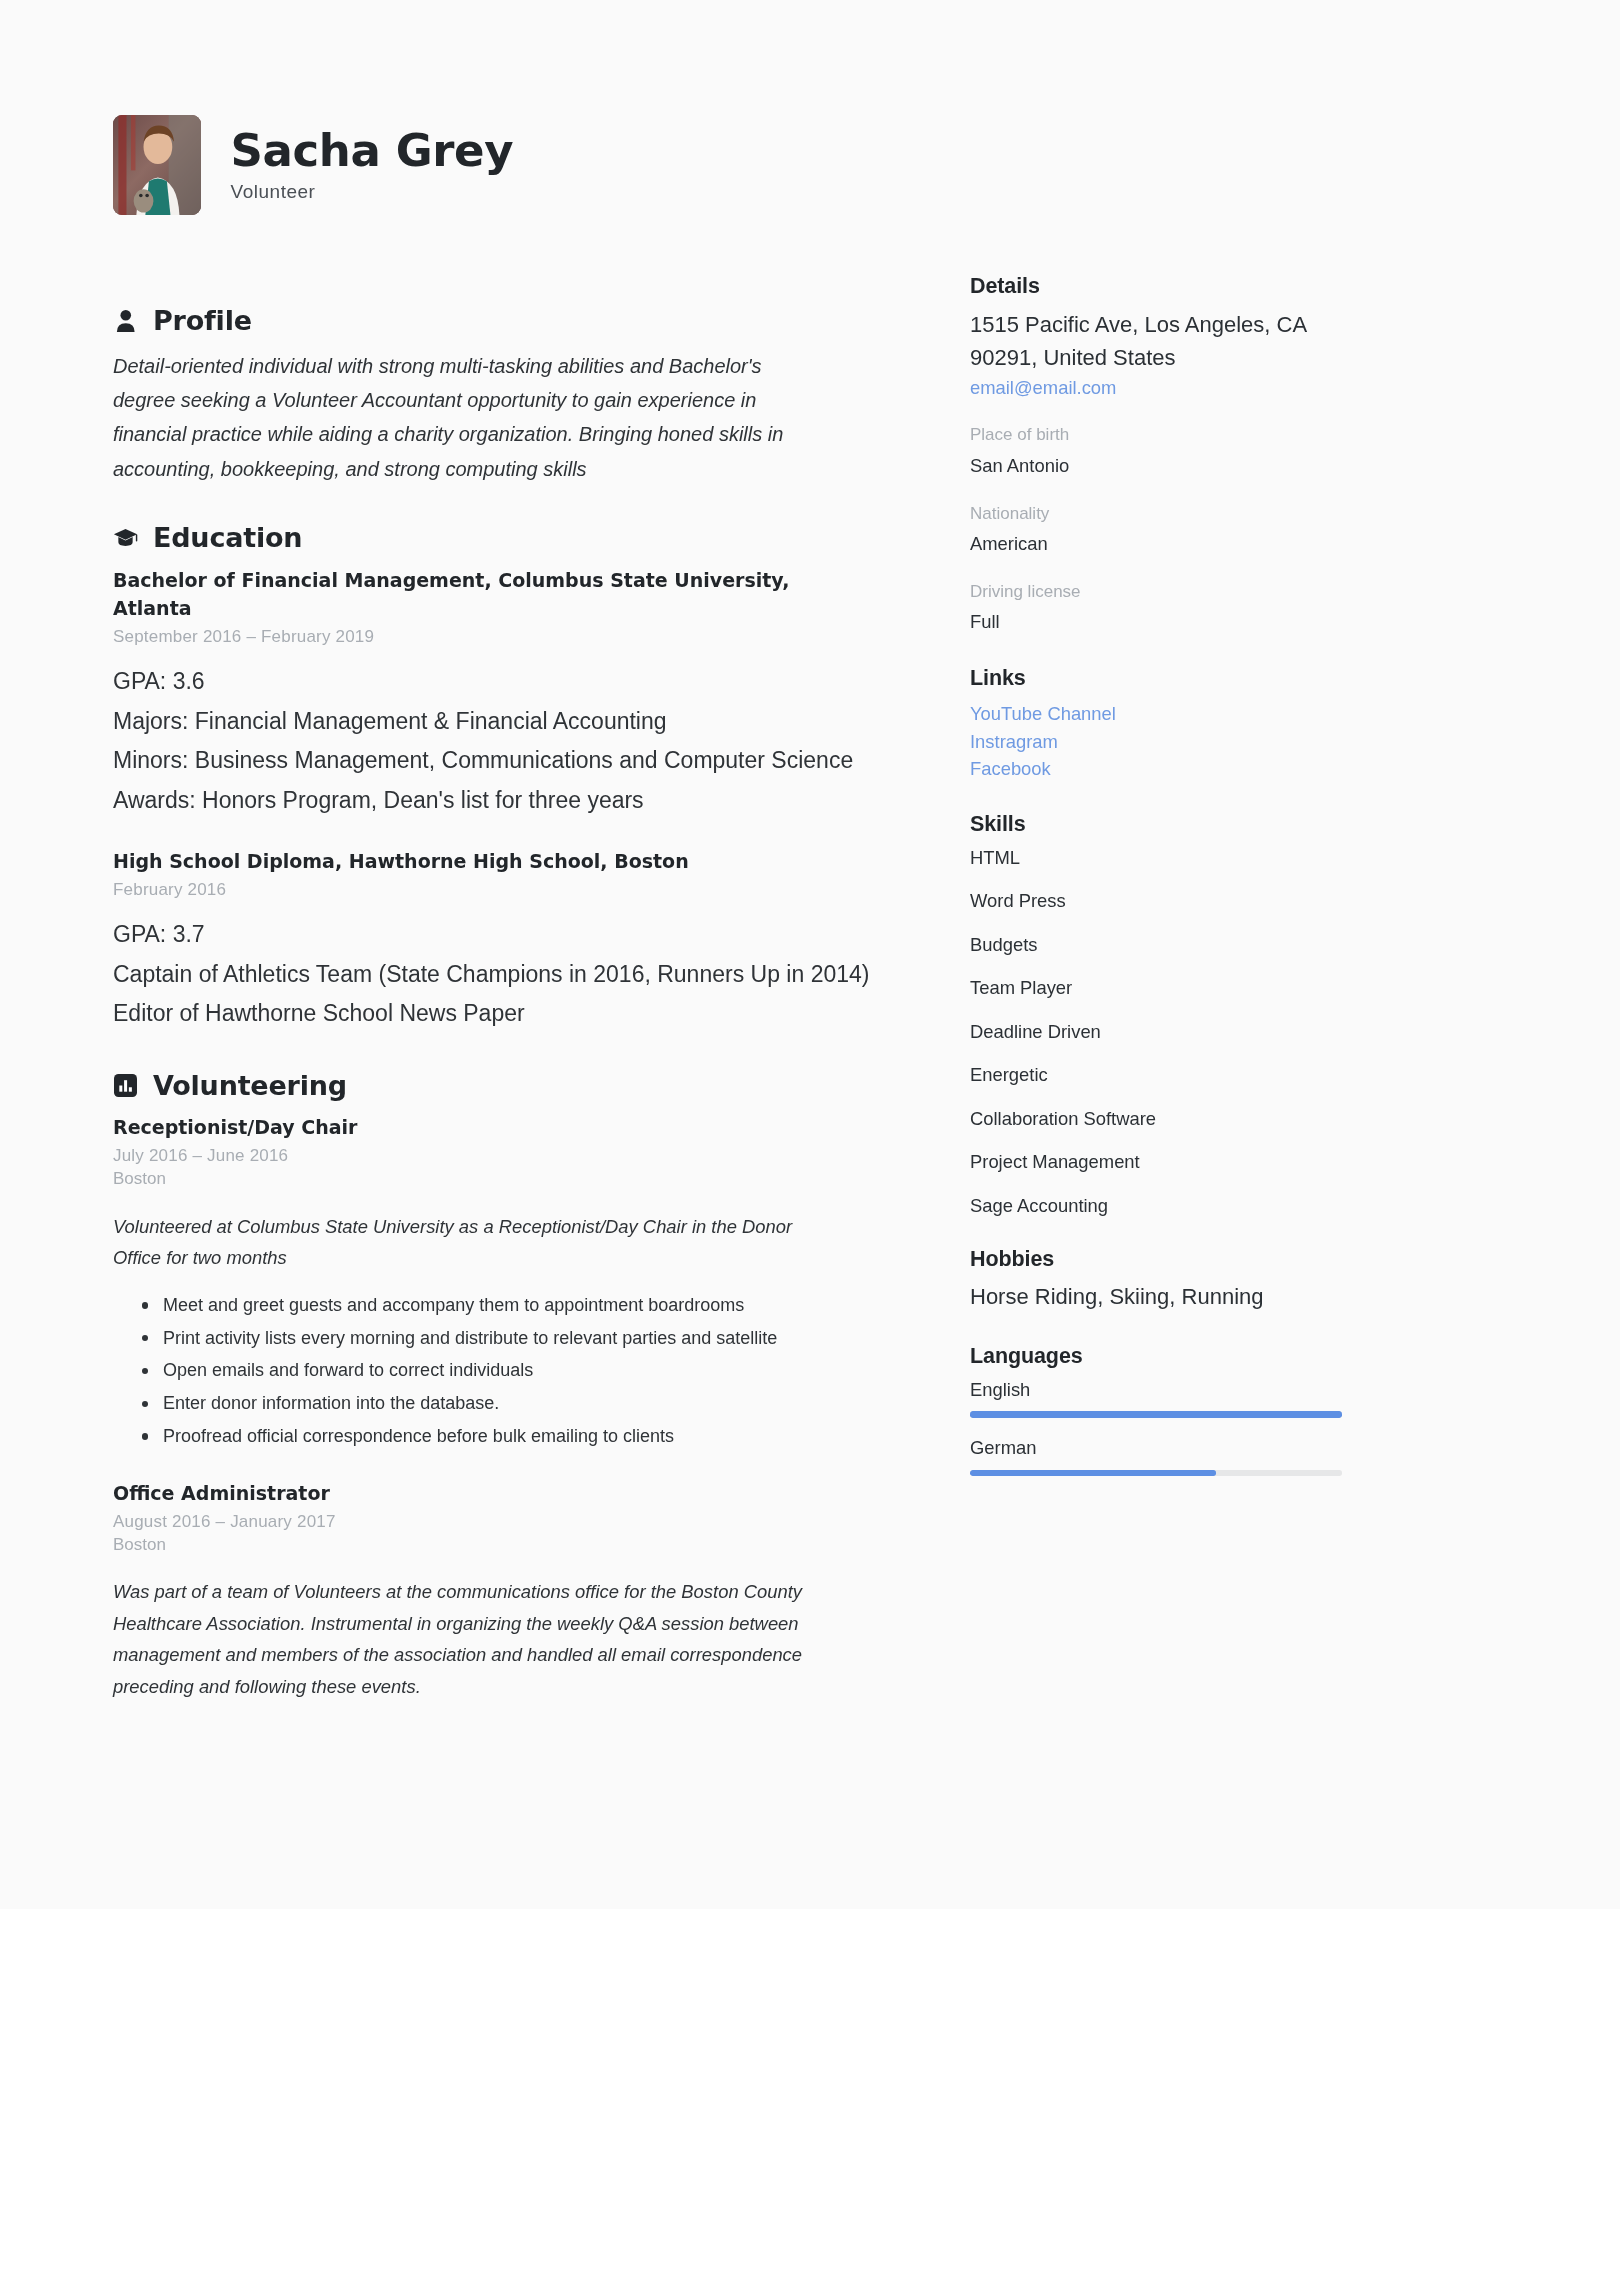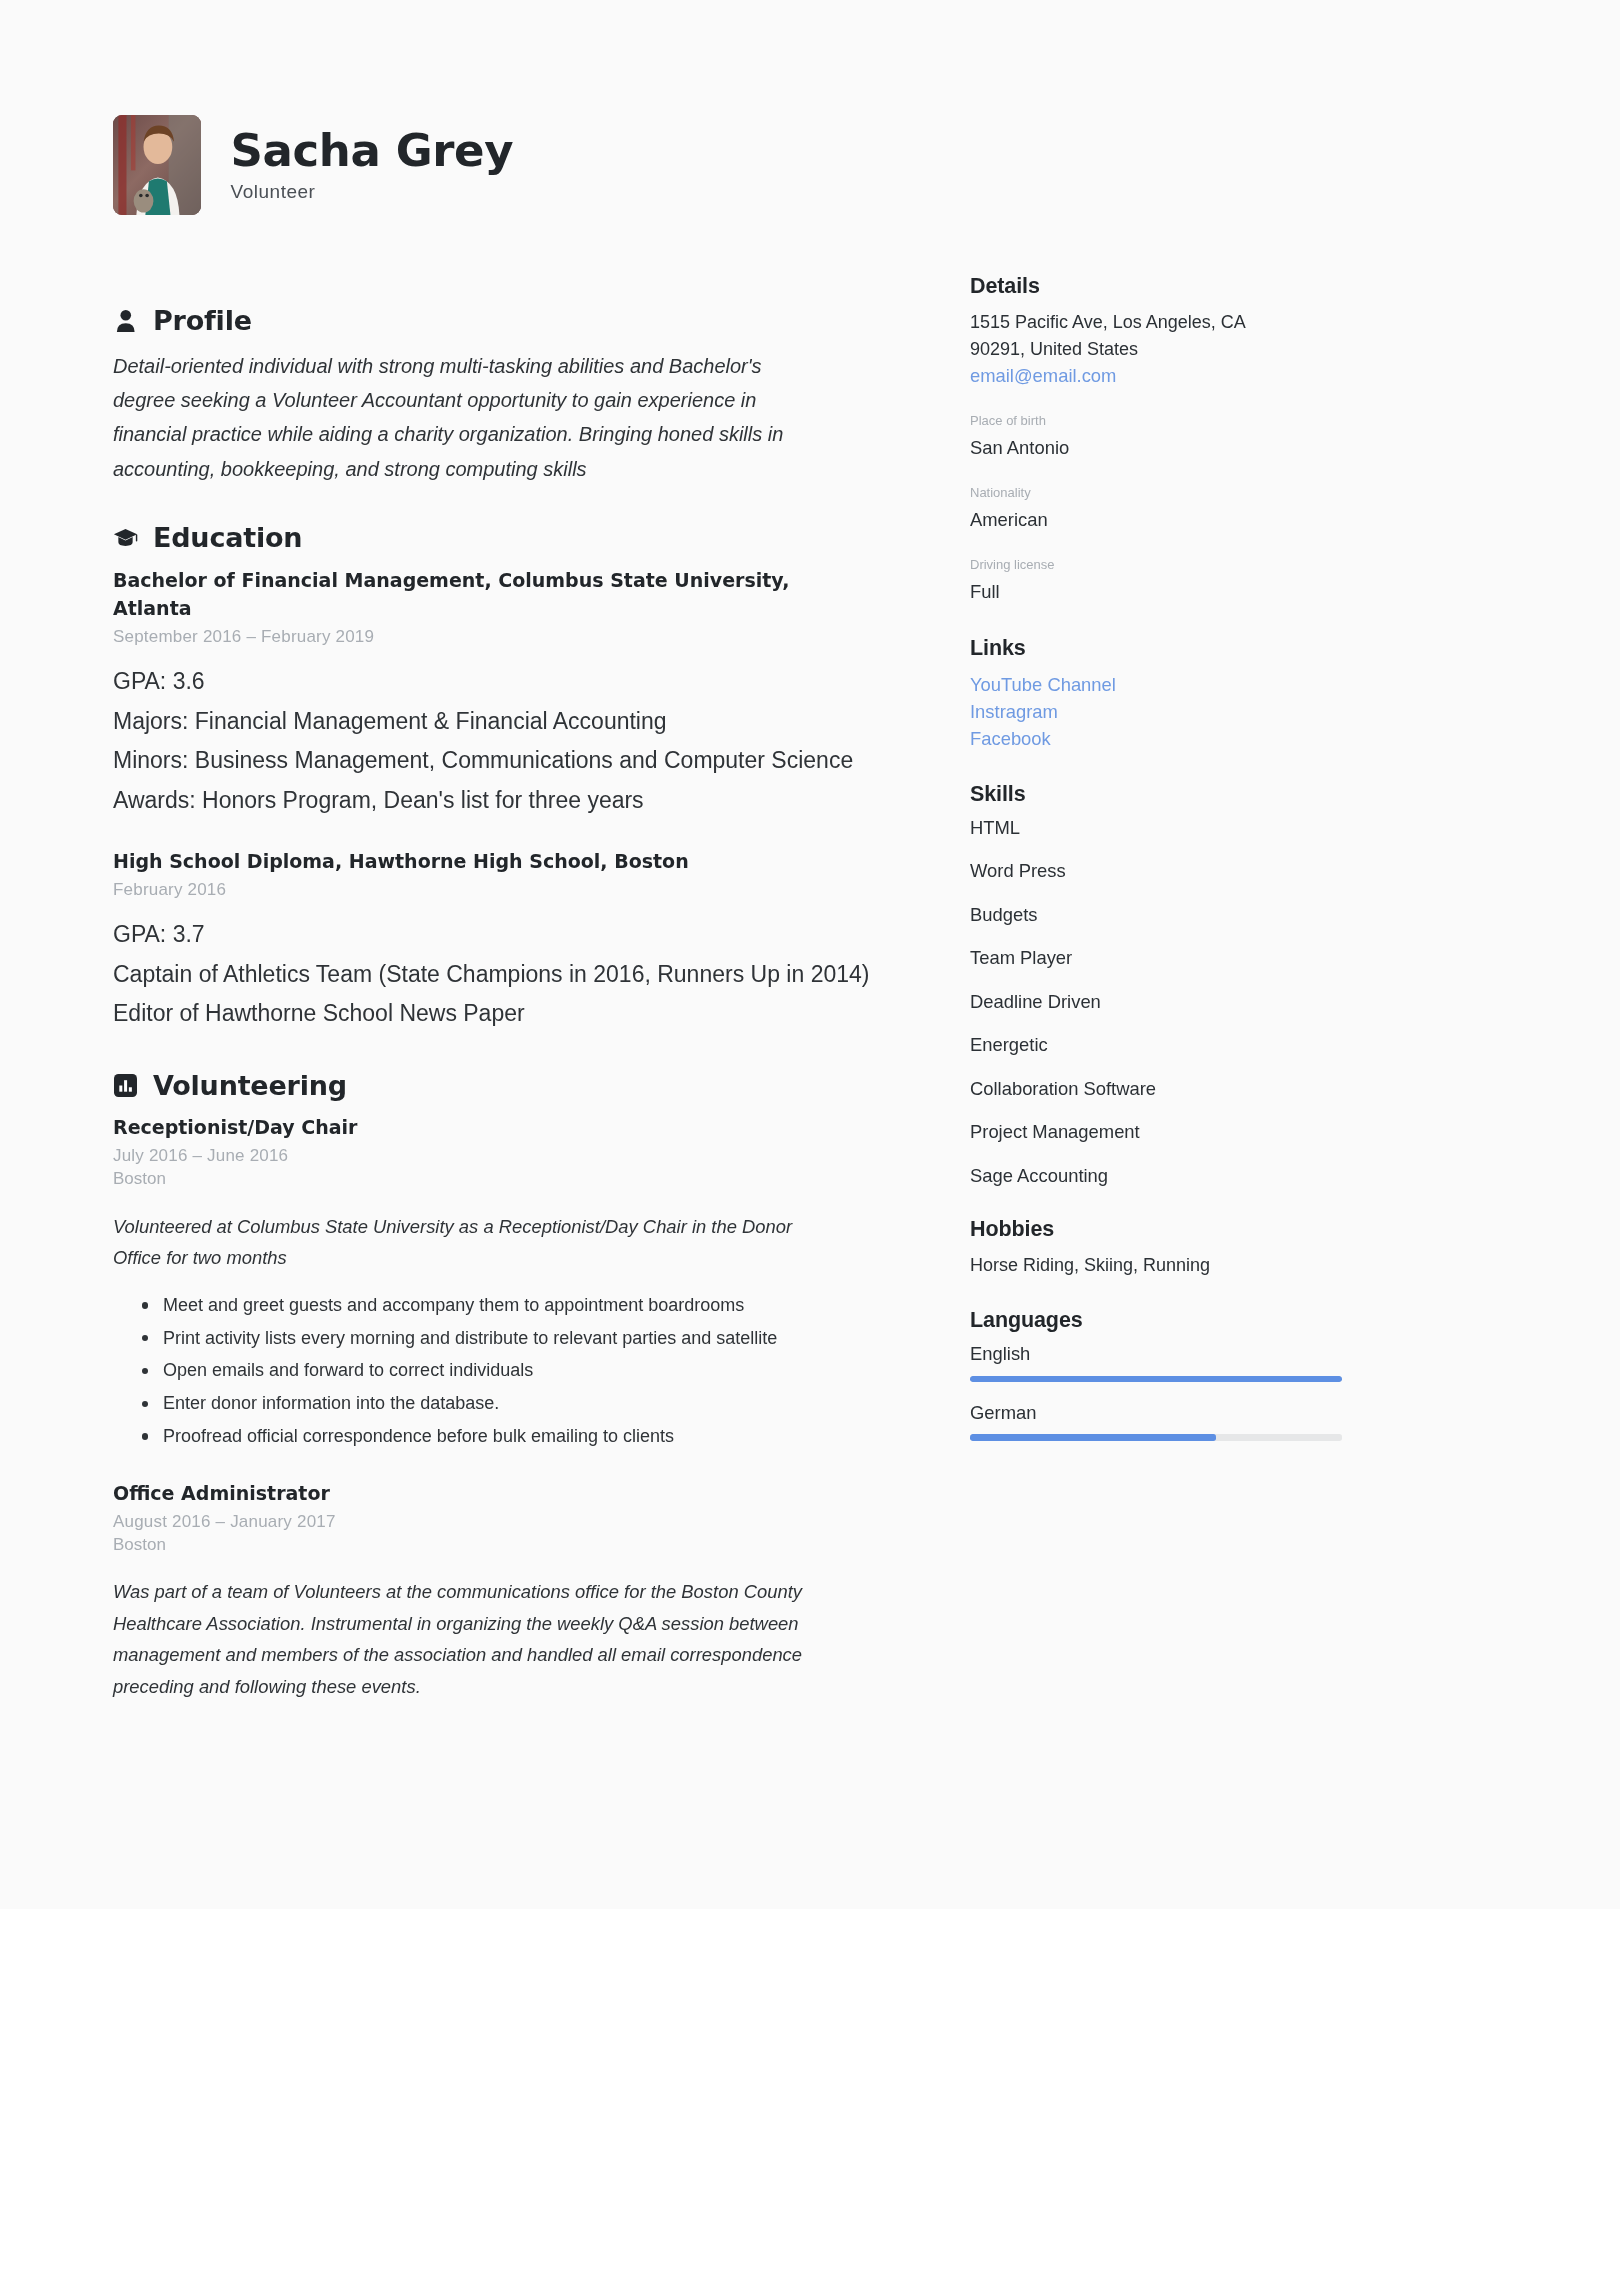--- a/index.html
+++ b/index.html
@@ -188,37 +188,37 @@
   .side-title {
     font-family: "Liberation Sans", sans-serif;
     font-size: 21.5px;
     font-weight: bold;
     color: #22262a;
     margin-bottom: 9.9px;
     letter-spacing: -0.1px;
   }
 
   .side-text {
-    font-size: 18px;
+    font-size: 22px;
     color: #2b3035;
     line-height: 1.47;
   }
 
   .side-link {
     font-size: 18.4px;
     color: #6f9ae2;
     line-height: 1.47;
     text-decoration: none;
     display: block;
   }
 
   .field { margin-top: 21.5px; }
 
   .field-label {
-    font-size: 13px;
+    font-size: 17px;
     color: #a8adb3;
     line-height: 1.5;
   }
 
   .field-value {
     font-size: 18.4px;
     color: #2b3035;
     line-height: 1.5;
     margin-top: 3.6px;
   }

